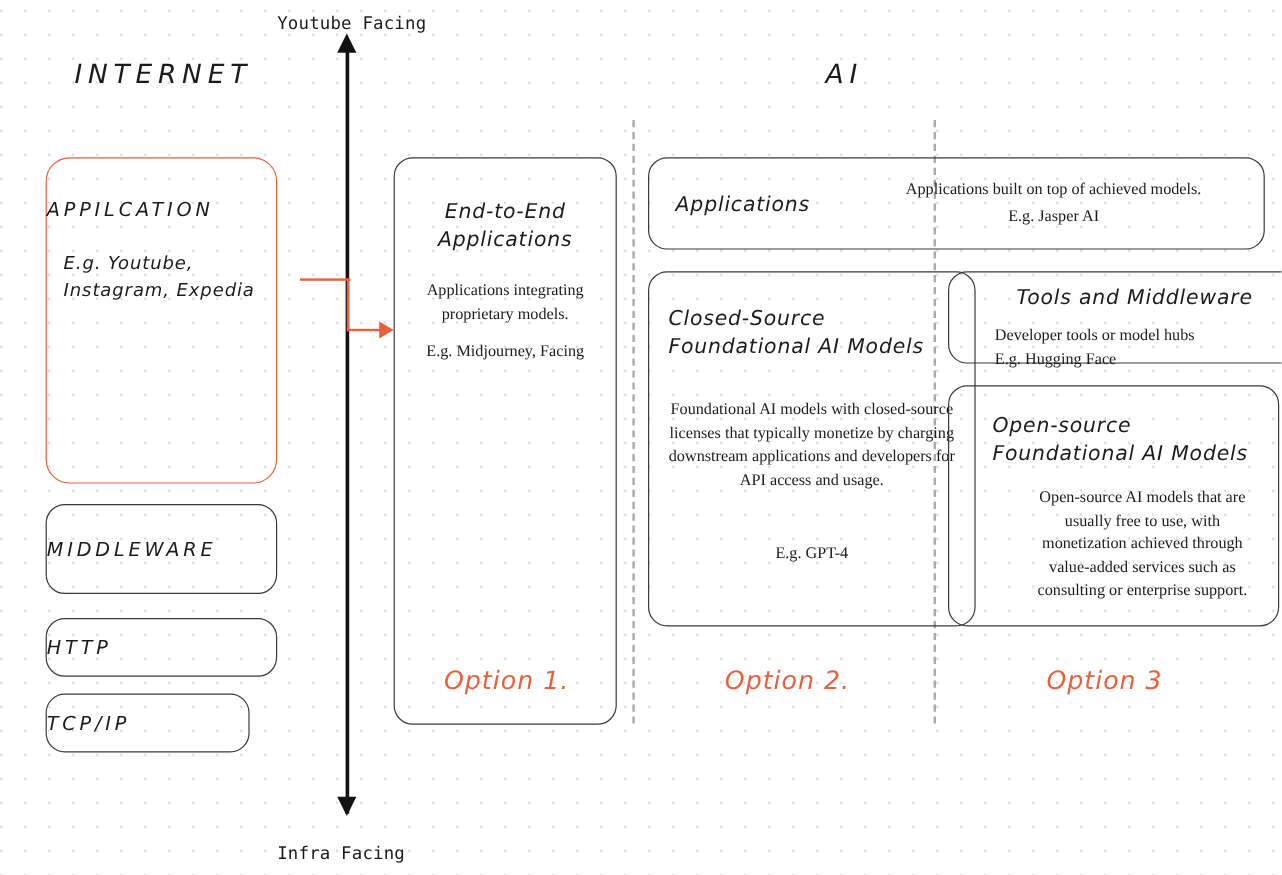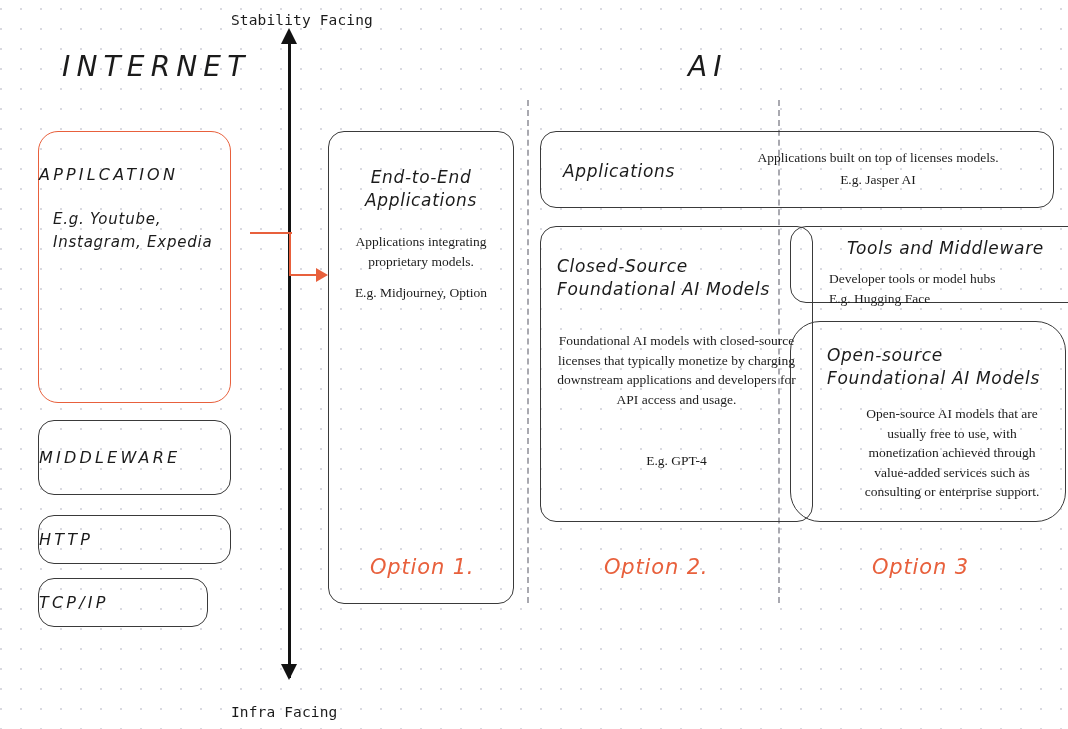--- a/index.html
+++ b/index.html
@@ -36,21 +36,21 @@
     color: #1b1b1b;
   }
   .mono {
     font-family: "DejaVu Sans Mono", "Liberation Mono", monospace;
     color: #1b1b1b;
   }
 
   
   .section-title {
     position: absolute;
-    font-size: 28px;
+    font-size: 22px;
     letter-spacing: 0.22em;
     white-space: nowrap;
   }
 
   
   .axis-line {
     position: absolute;
     left: 288px;
     top: 42px;
     width: 3px;
@@ -148,21 +148,21 @@
     border-top: 7px solid transparent;
     border-bottom: 7px solid transparent;
     border-left: 12px solid #e8603c;
   }
 
   
   #card-opt1        { left: 328px; top: 131px; width: 186px; height: 473px; }
   #card-applications{ left: 540px; top: 131px; width: 514px; height: 77px;  }
   #card-closed      { left: 540px; top: 226px; width: 273px; height: 296px; }
   #card-tools       { left: 790px; top: 226px; width: 311px; height: 77px;  }
-  #card-open        { left: 790px; top: 321px; width: 276px; height: 201px; border-radius: 30px; }
+  #card-open        { left: 790px; top: 321px; width: 276px; height: 201px; }
 
   .option-label {
     position: absolute;
     color: #e8603c;
     font-size: 21px;
     letter-spacing: 0.04em;
     white-space: nowrap;
   }
 
   
@@ -175,21 +175,21 @@
 <div id="canvas">
 
   <div class="section-title hand" style="left:62px; top:50px;">INTERNET</div>
 
   <div class="section-title hand" style="left:688px; top:50px;">AI</div>
 
   <div class="axis-arrow up"></div>
   <div class="axis-line"></div>
   <div class="axis-arrow down"></div>
 
-  <div class="axis-label mono top">Stability Facing</div>
+  <div class="axis-label mono top">Youtube Facing</div>
   <div class="axis-label mono bottom">Infra Facing</div>
 
   <div class="divider" style="left:527px;"></div>
   <div class="divider" style="left:778px;"></div>
 
   <div class="card accent" id="card-application">
     <div class="stack-label hand card-title wide" style="top:32px;">APPILCATION</div>
     <div class="stack-label hand card-body pad" style="top:76px; font-size:15px; line-height:1.55; white-space:pre-line;">E.g. Youtube,
 Instagram, Expedia</div>
   </div>
@@ -209,27 +209,27 @@
   <div class="conn conn-h1"></div>
   <div class="conn conn-v"></div>
   <div class="conn conn-h2"></div>
   <div class="conn-head"></div>
 
   <div class="card" id="card-opt1">
     <div class="t hand card-title center" style="top:34px; white-space:pre-line;">End-to-End
 Applications</div>
     <div class="t serif card-body center pad" style="top:100px; line-height:1.45; white-space:pre-line;">Applications integrating
 proprietary models.</div>
-    <div class="t serif card-body center pad" style="top:152px;">E.g. Midjourney, Option</div>
+    <div class="t serif card-body center pad" style="top:152px;">E.g. Midjourney, Facing</div>
   </div>
 
   <div class="card" id="card-applications">
     <div class="hand card-title" style="position:absolute; left:22px; top:28px;">Applications</div>
     <div style="position:absolute; left:180px; right:18px; top:17px; text-align:center;">
-      <div class="serif card-body">Applications built on top of licenses models.</div>
+      <div class="serif card-body">Applications built on top of achieved models.</div>
       <div class="serif card-body" style="margin-top:4px;">E.g. Jasper AI</div>
     </div>
   </div>
 
   <div class="card" id="card-closed">
     <div class="t hand card-title" style="top:28px; left:16px; right:10px; white-space:pre-line;">Closed-Source
 Foundational AI Models</div>
     <div class="t serif card-body center" style="top:104px; left:14px; right:14px; line-height:1.45;">Foundational AI models with closed-source licenses that typically monetize by charging downstream applications and developers for API access and usage.</div>
     <div class="t serif card-body center" style="top:225px; left:14px; right:14px;">E.g. GPT-4</div>
   </div>

